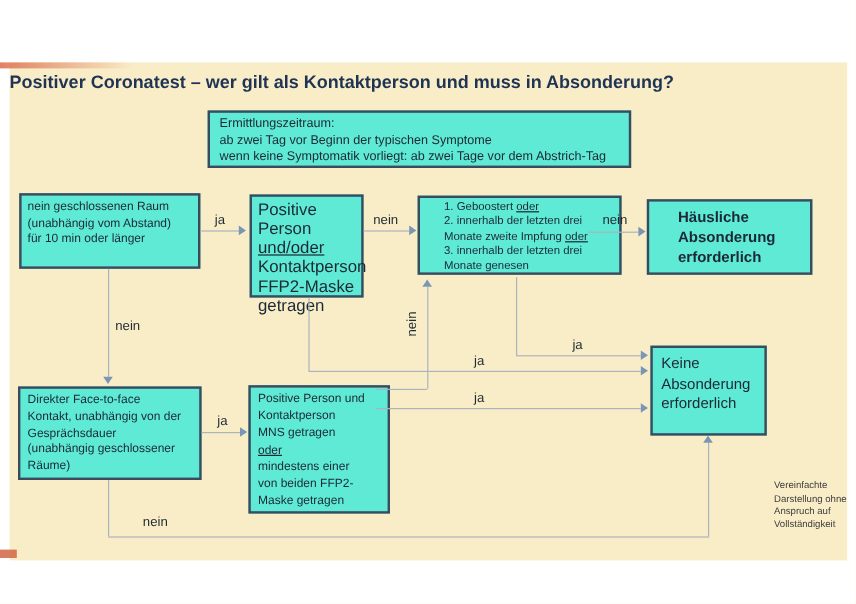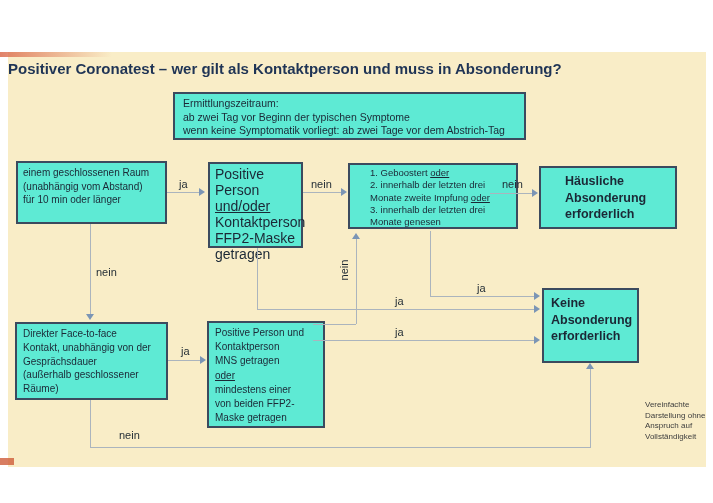--- a/index.html
+++ b/index.html
@@ -11,21 +11,21 @@
          font-size:15px;font-weight:bold;color:#1F3455}
   .box{position:absolute;background:#5eead4;border:2px solid #3C4A5E;color:#1b2836}
   .u{text-decoration:underline}
   .bx-h{left:173px;top:92px;width:353px;height:48px;padding:3px 8px;font-size:10.5px;line-height:13.5px}
   .bx-a{left:16px;top:161px;width:151px;height:63px;padding:3px 5px;font-size:10px;line-height:13.5px}
   .bx-b{left:208px;top:162px;width:95px;height:86px;padding:2px 5px;font-size:14px;line-height:16px}
   .bx-c{left:348px;top:163px;width:170px;height:66px;padding:2px 20px;font-size:9.5px;line-height:12.3px}
   .bx-d{left:539px;top:166px;width:138px;height:63px;padding:5px 24px;font-size:12.5px;line-height:16.5px;font-weight:bold}
   .bx-e{left:15px;top:322px;width:153px;height:78px;padding:3px 6px;font-size:10px;line-height:13.8px}
   .bx-f{left:207px;top:321px;width:118px;height:107px;padding:3px 6px;font-size:10px;line-height:14.2px}
-  .bx-g{left:542px;top:288px;width:97px;height:75px;padding:5px 7px;font-size:12.5px;line-height:16.5px;font-weight:bold}
+  .bx-g{left:542px;top:288px;width:97px;height:75px;padding:5px 7px;font-size:12.5px;line-height:16.5px;font-weight:normal}
   .h{position:absolute;height:1px;background:#ABB4BD}
   .v{position:absolute;width:1px;background:#ABB4BD}
   .arr{position:absolute;width:0;height:0}
   .ar{border-top:4px solid transparent;border-bottom:4px solid transparent;border-left:6px solid #7B95B5}
   .ad{border-left:4px solid transparent;border-right:4px solid transparent;border-top:6px solid #7B95B5}
   .au{border-left:4px solid transparent;border-right:4px solid transparent;border-bottom:6px solid #7B95B5}
   .lbl{position:absolute;font-size:11px;color:#1f2a33}
   .vlabel{position:absolute;left:327px;top:264px;width:34px;font-size:11px;color:#1f2a33;
           text-align:center;transform:rotate(-90deg)}
   .note{position:absolute;left:645px;top:400px;width:66px;font-size:8px;line-height:10.5px;color:#3d3d3d}
@@ -44,21 +44,21 @@
 
   <h1 class="title">Positiver Coronatest – wer gilt als Kontaktperson und muss in Absonderung?</h1>
 
   <div class="box bx-h">
     <div>Ermittlungszeitraum:</div>
     <div>ab zwei Tag vor Beginn der typischen Symptome</div>
     <div>wenn keine Symptomatik vorliegt: ab zwei Tage vor dem Abstrich-Tag</div>
   </div>
 
   <div class="box bx-a">
-    <div>einem geschlossenen Raum</div>
+    <div>nein geschlossenen Raum</div>
     <div>(unabhängig vom Abstand)</div>
     <div>für 10 min oder länger</div>
   </div>
 
   <div class="box bx-b">
     <div>Positive Person</div>
     <div class="u">und/oder</div>
     <div>Kontaktperson</div>
     <div>FFP2-Maske</div>
     <div>getragen</div>
@@ -75,21 +75,21 @@
   <div class="box bx-d">
     <div>Häusliche</div>
     <div>Absonderung</div>
     <div>erforderlich</div>
   </div>
 
   <div class="box bx-e">
     <div>Direkter Face-to-face</div>
     <div>Kontakt, unabhängig von der</div>
     <div>Gesprächsdauer</div>
-    <div>(außerhalb geschlossener</div>
+    <div>(unabhängig geschlossener</div>
     <div>Räume)</div>
   </div>
 
   <div class="box bx-f">
     <div>Positive Person und</div>
     <div>Kontaktperson</div>
     <div>MNS getragen</div>
     <div class="u">oder</div>
     <div>mindestens einer</div>
     <div>von beiden FFP2-</div>

